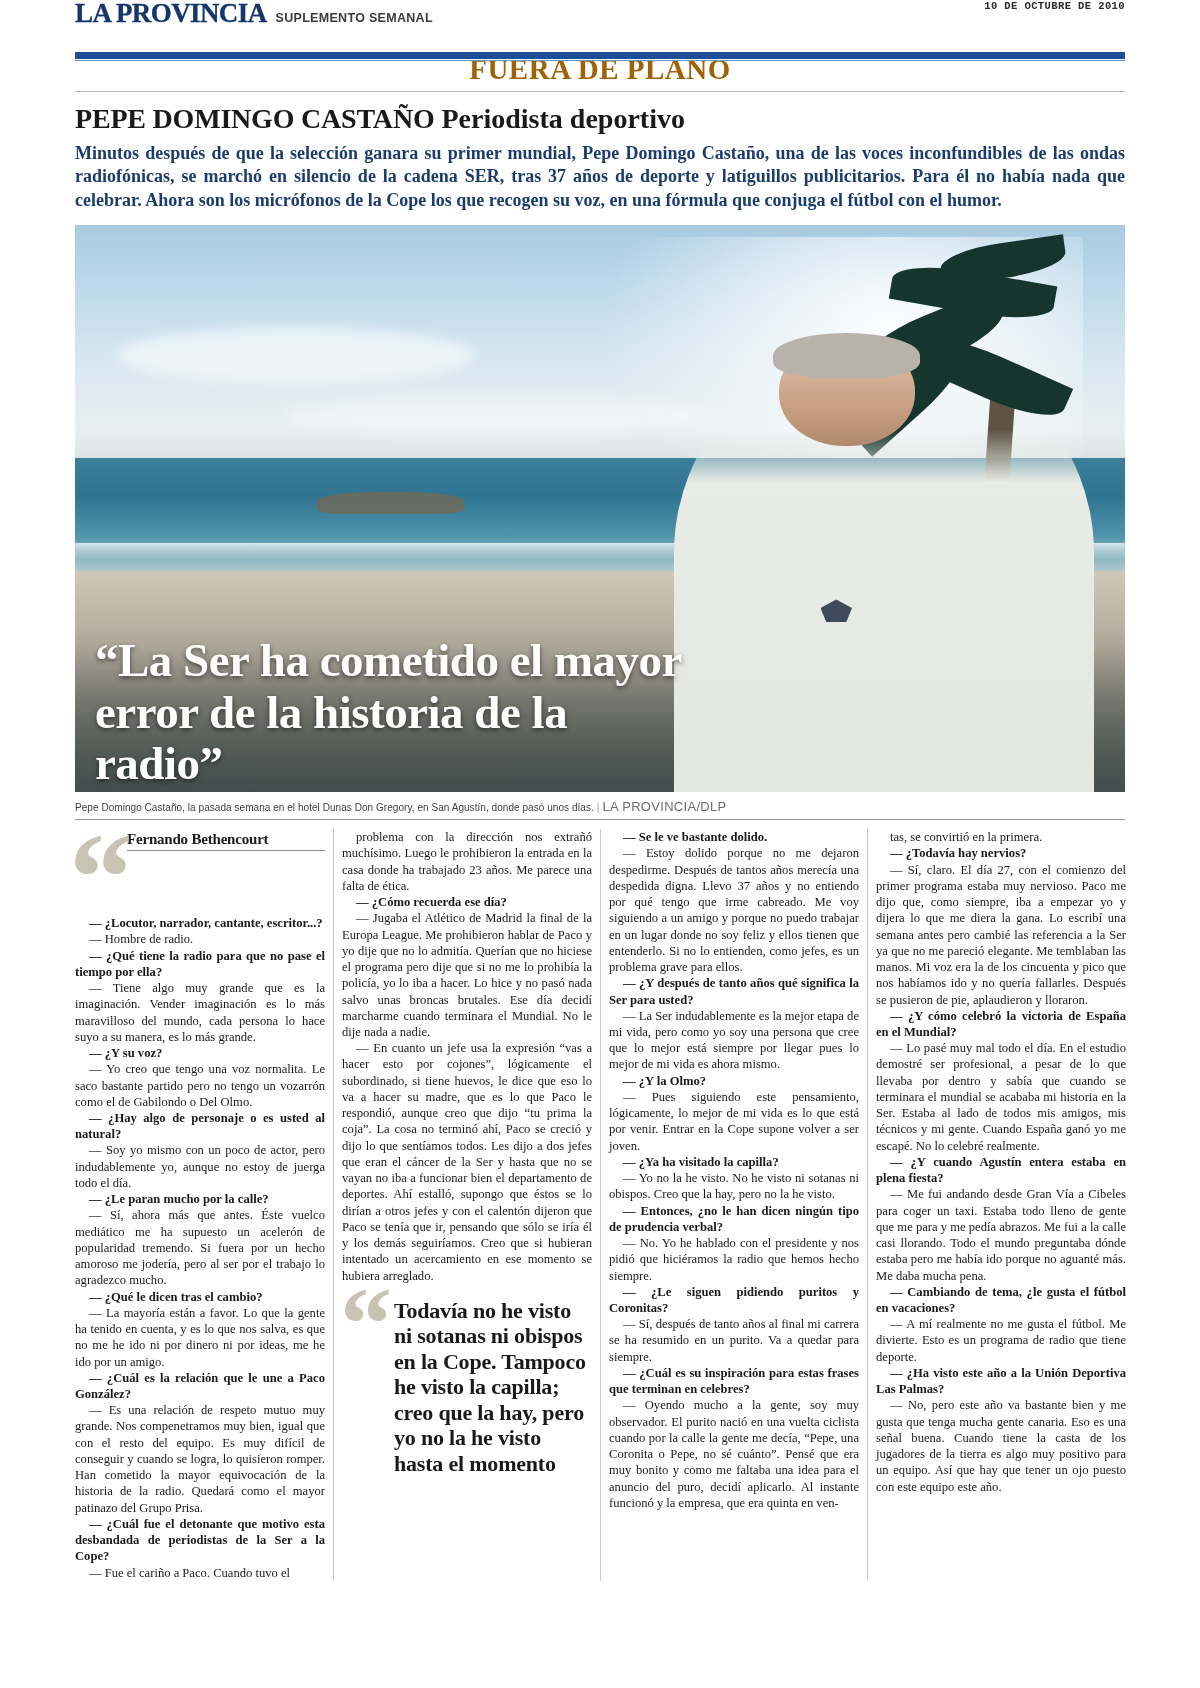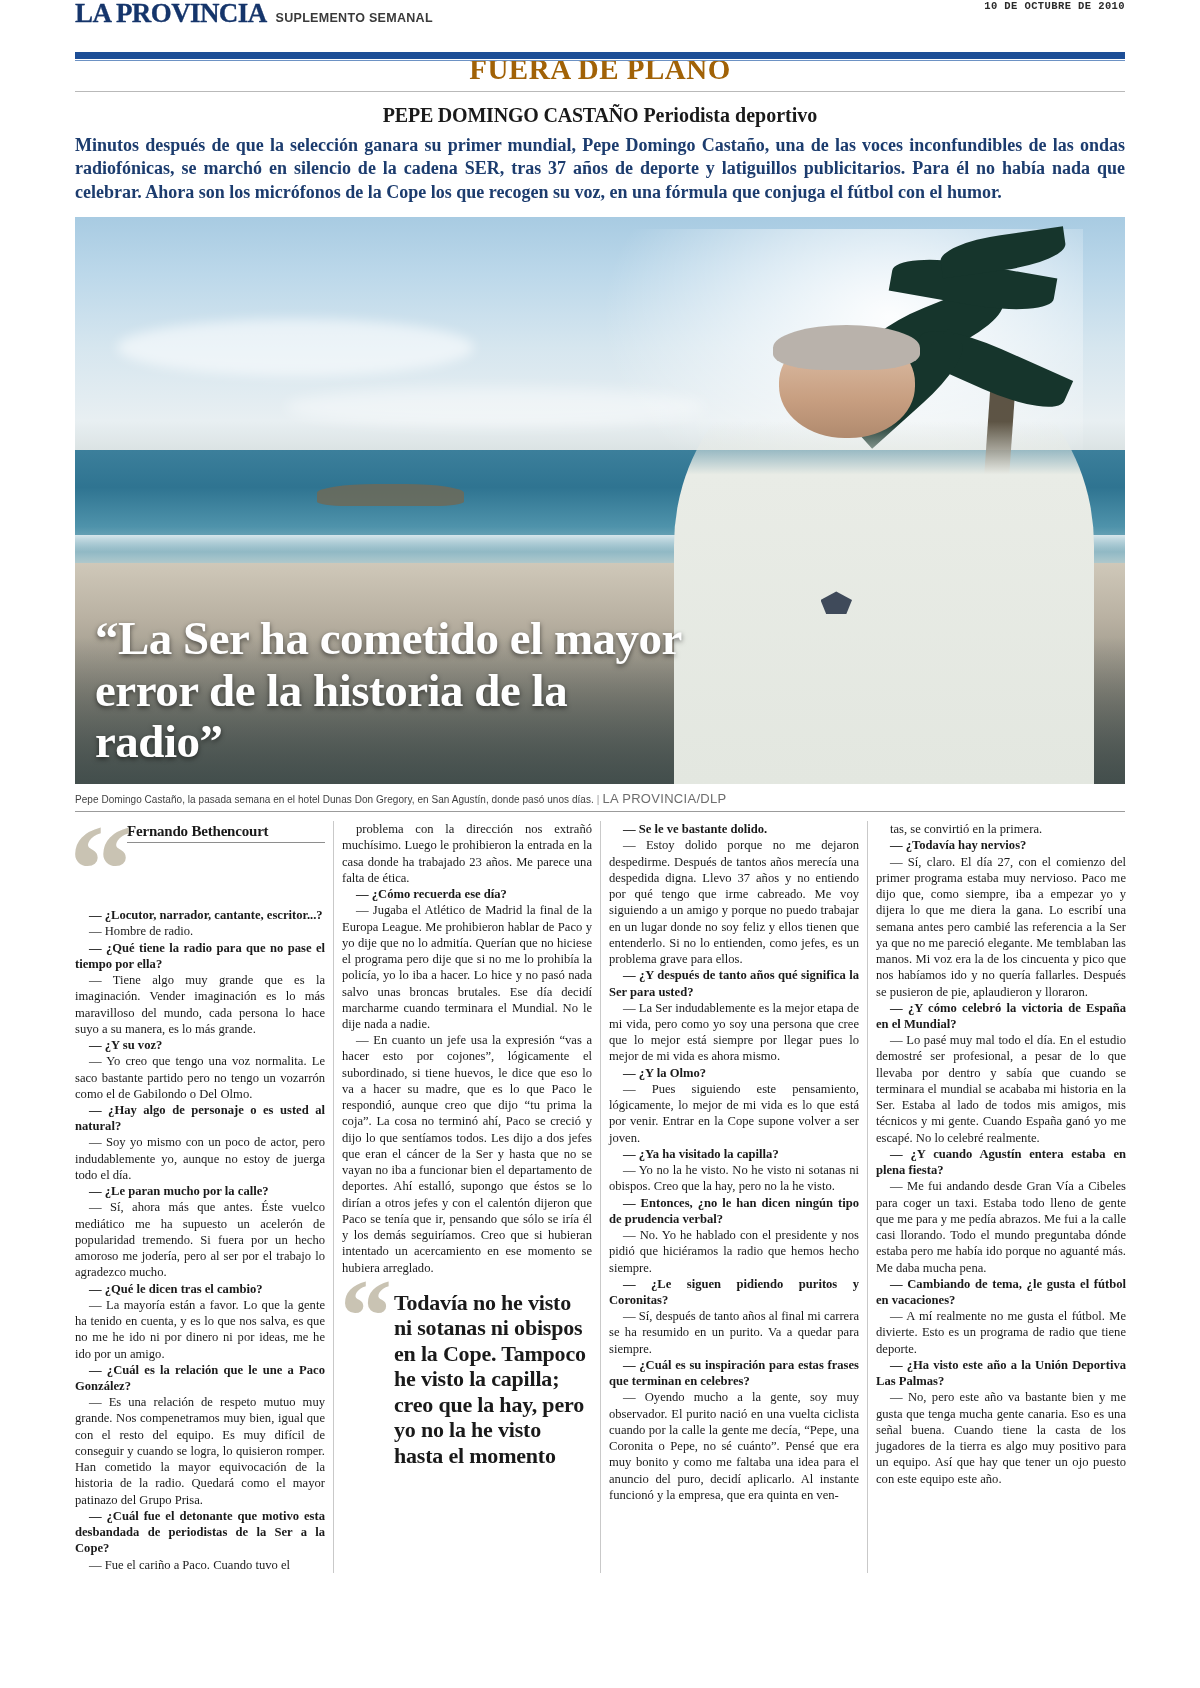--- a/index.html
+++ b/index.html
@@ -50,21 +50,21 @@
     margin-top:13px;
     font-family:"Liberation Serif", serif;
     font-weight:bold;font-size:29px;letter-spacing:0.5px;
     color:#a16207;line-height:1;text-align:center;
   }
   .rule-thin{margin-top:7px;border-top:1.5px solid #b9b9b9;}
 
   
   .kicker{
     margin-top:13px;
-    font-size:20px;line-height:1;text-align:center;
+    font-size:28px;line-height:1;
   }
   .kicker .name{font-weight:bold;letter-spacing:-0.2px;}
   .kicker .role{font-weight:bold;}
 
   .lead{
     margin-top:9px;
     font-size:18px;line-height:1.30;
     color:#1c3c6e;font-weight:bold;
     text-align:justify;
     max-width:1050px;
@@ -102,21 +102,21 @@
     background:linear-gradient(to bottom,rgba(238,240,236,0) 0%, rgba(238,240,236,0.0) 18%, #e9ece6 30%, #e3e7e0 100%);
     border-radius:46% 46% 0 0;
   }
   .ph-head{position:absolute;right:20%;top:20%;width:13%;height:19%;border-radius:48%;
     background:linear-gradient(to bottom,#c9c5c0 0%, #d6b49a 28%, #c79e80 65%, #b08a6e 100%);}
   .ph-hair{position:absolute;right:19.5%;top:19%;width:14%;height:8%;border-radius:50% 50% 35% 35%;
     background:#b9b2ab;}
   .ph-logo{position:absolute;right:26%;bottom:30%;width:3%;height:4%;background:#3f4a5a;
     clip-path:polygon(50% 0,100% 38%,82% 100%,18% 100%,0 38%);}
   .headline-quote{
-    position:absolute;left:20px;bottom:16px;right:420px;
+    position:absolute;left:20px;bottom:2px;right:420px;
     font-family:"Liberation Serif", serif;
     font-weight:bold;font-size:47px;line-height:1.10;color:#ffffff;
     text-shadow:0 2px 5px rgba(0,0,0,.55);
     letter-spacing:-0.5px;
   }
 
   .caption{
     margin-top:7px;
     font-family:"Liberation Sans", sans-serif;
     font-size:10px;color:#3f3f3f;letter-spacing:0.05px;

